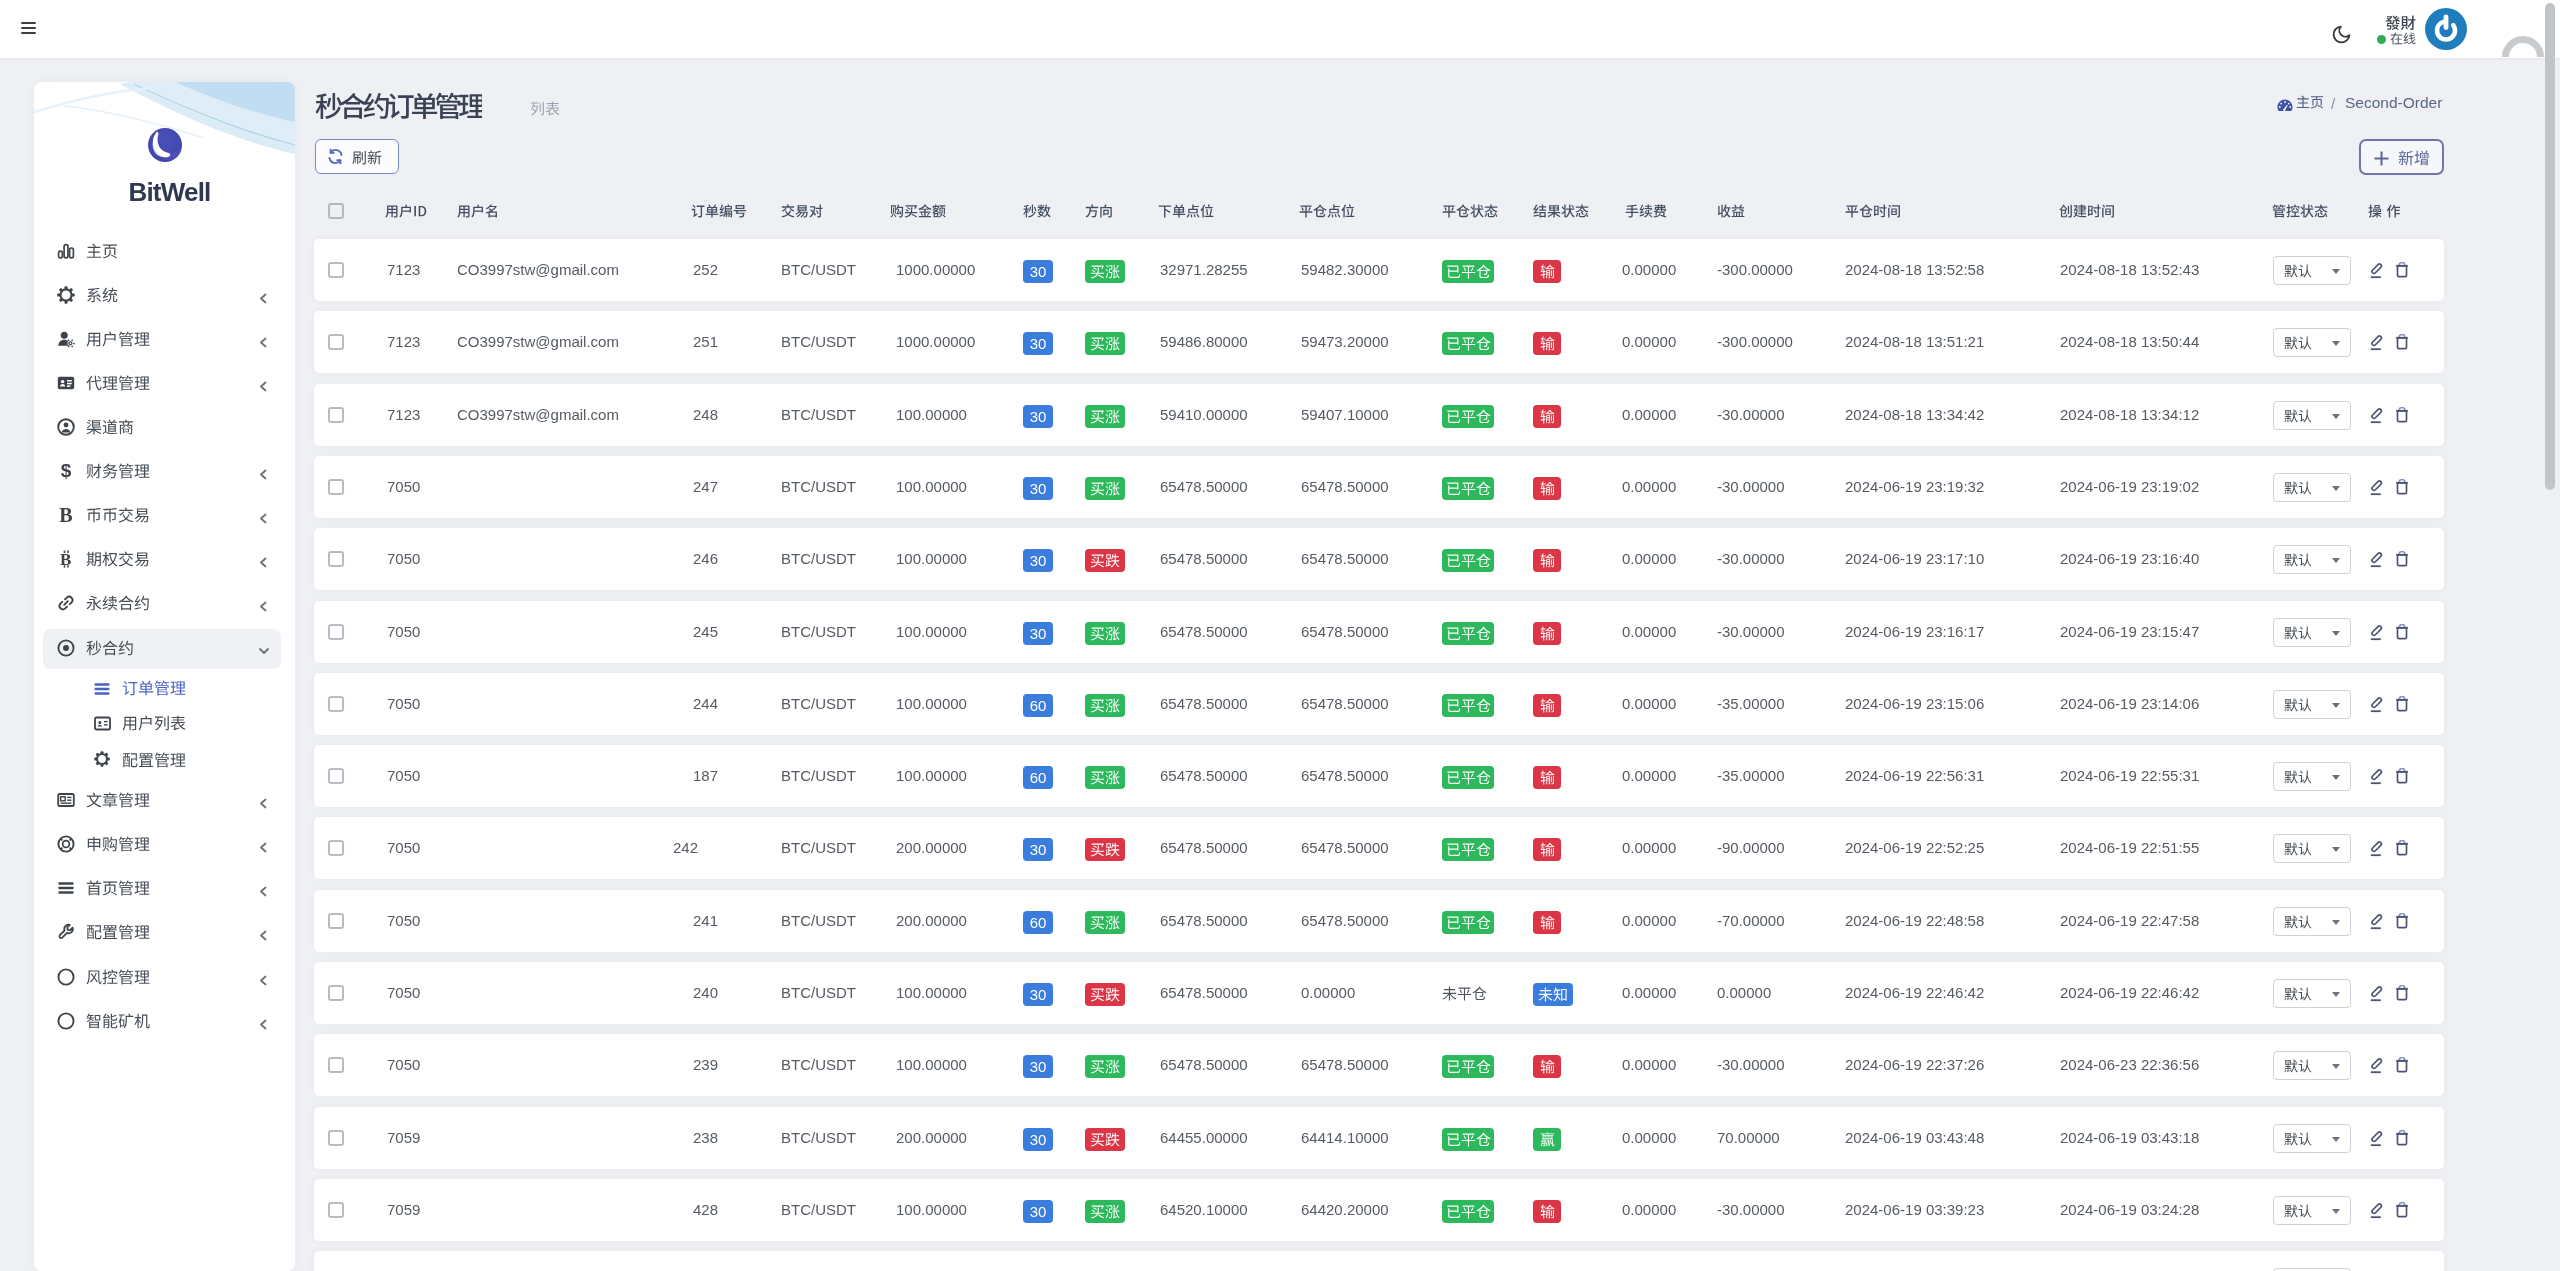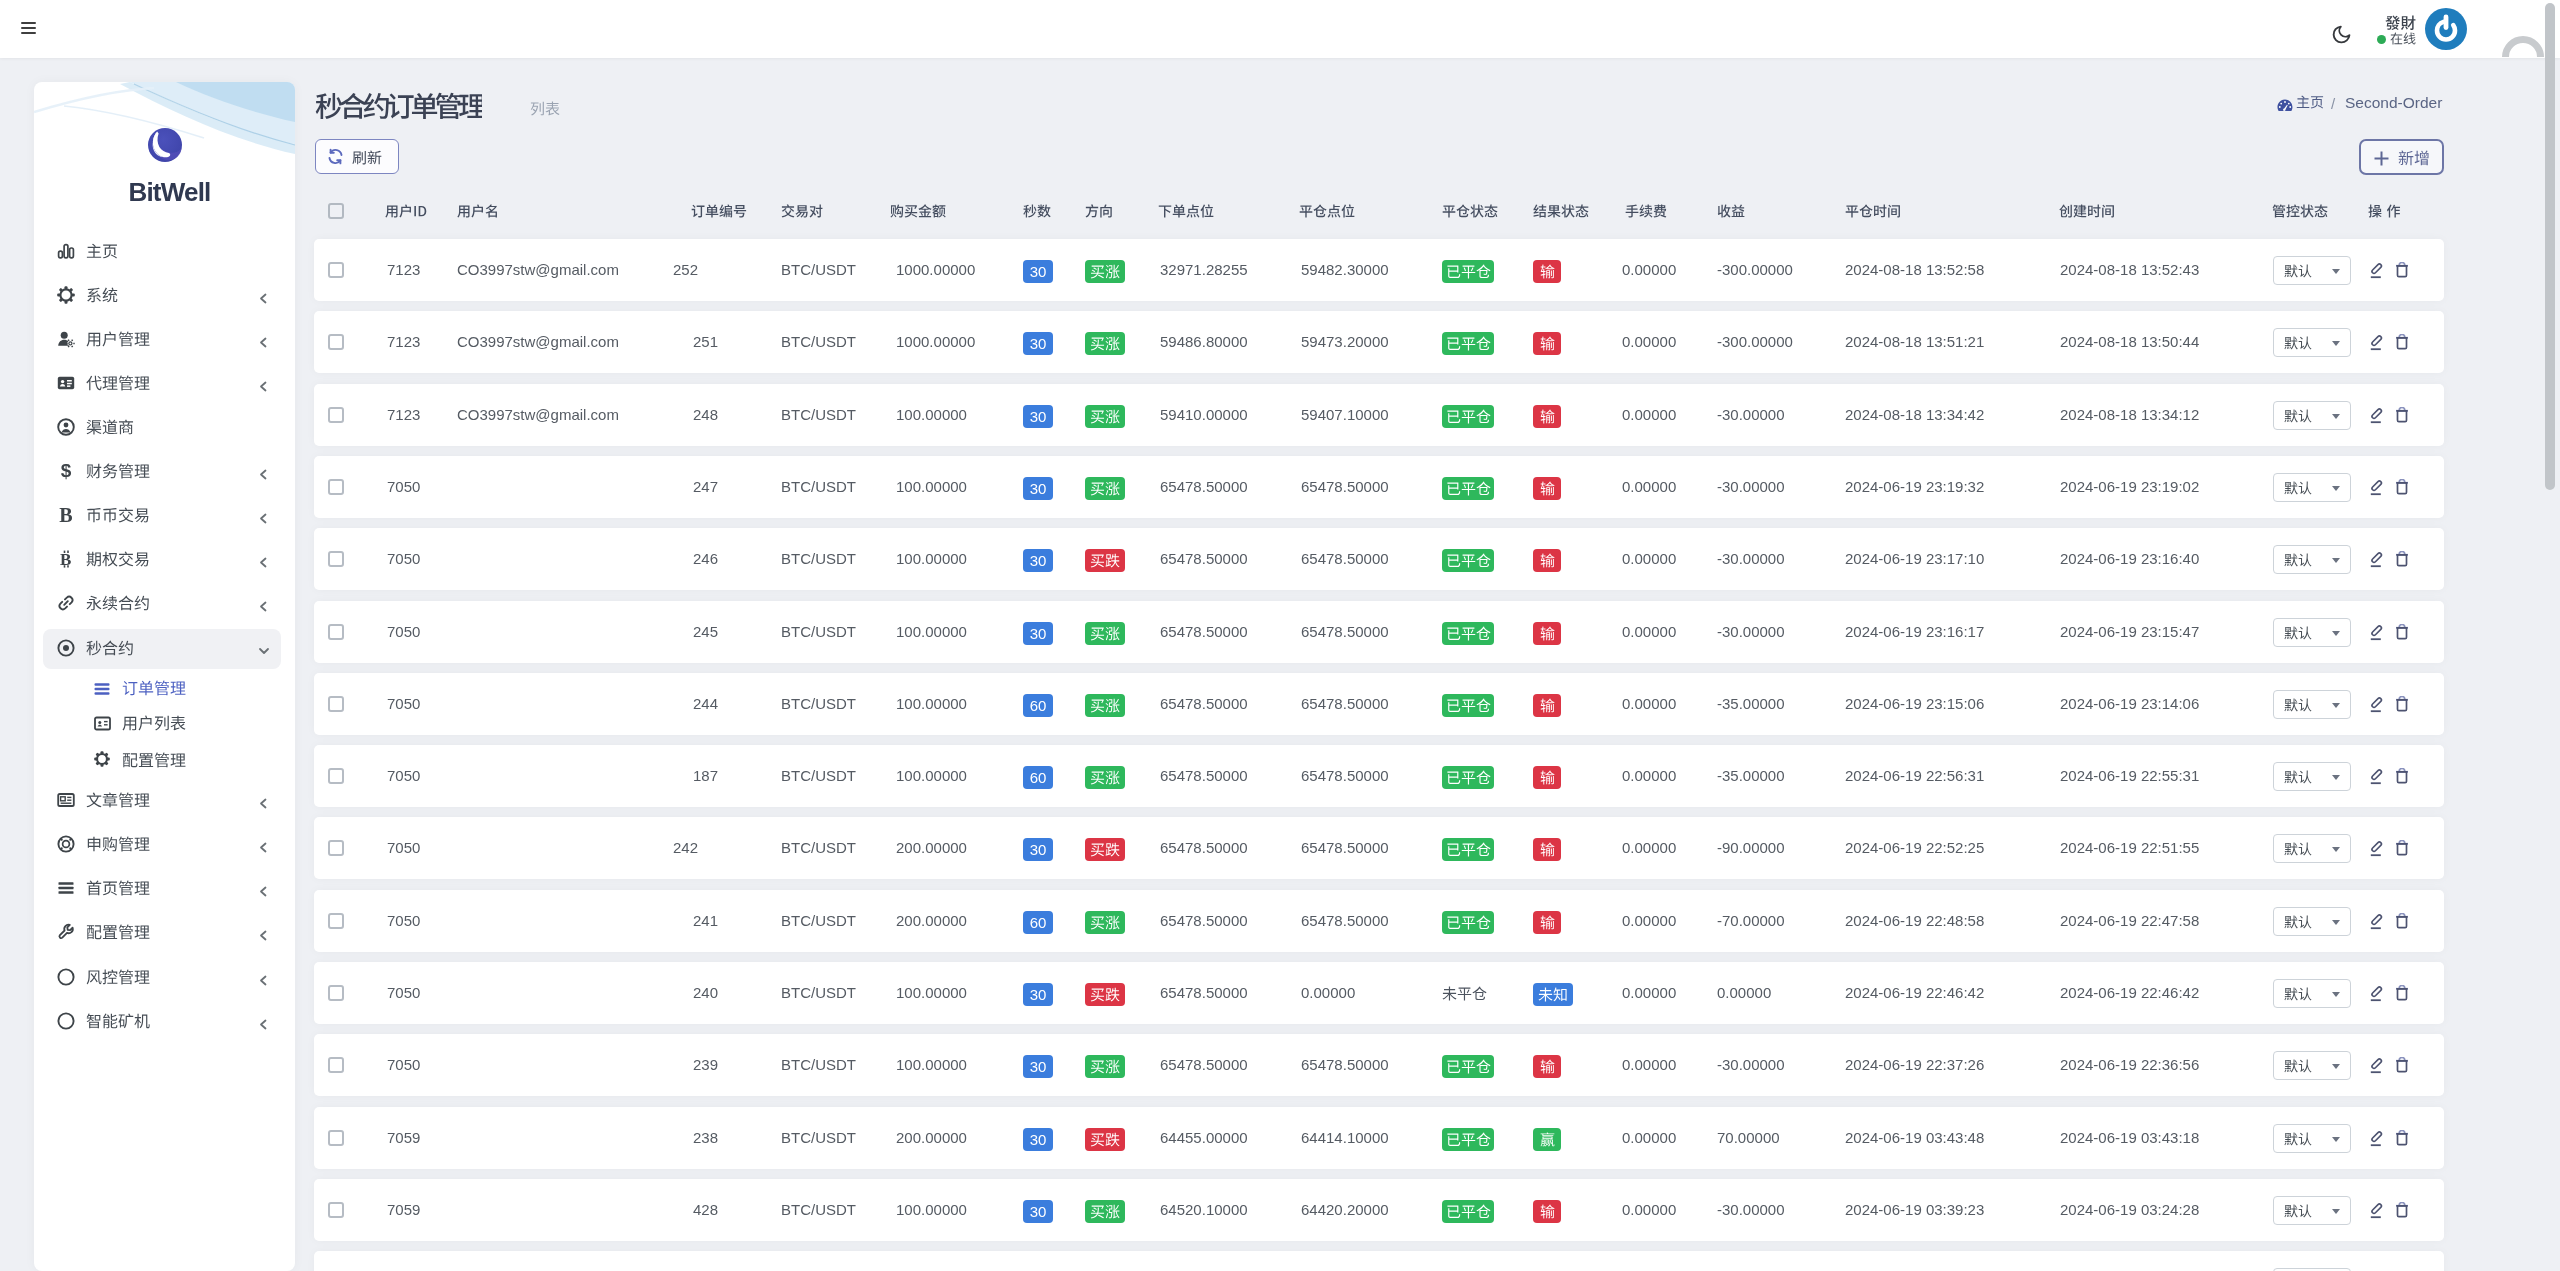--- a/index.html
+++ b/index.html
@@ -734,21 +734,21 @@
     <svg class="zh " style="width:37.0px;height:14px;position:absolute;left:2368px;top:203.5px" viewBox="0 0 2640.0 1000" fill="#454e60">
       <g transform="translate(0,880) scale(1,-1)">
         <use href="#g91" x="0"></use>
         <use href="#g92" x="1320"></use>
       </g>
     </svg>
 <div class="row" style="top:239px">
       <div style="position:absolute;left:14px;top:23px;width:16px;height:16px;border:2px solid #b6bcc4;border-radius:3px"></div>
       <div class="ct" style="left:73px">7123</div>
       <div class="ct" style="left:143px">CO3997stw@gmail.com</div>
-      <div class="ct" style="left:359px">252</div>
+      <div class="ct" style="left:379px">252</div>
       <div class="ct" style="left:467px">BTC/USDT</div>
       <div class="ct" style="left:582px">1000.00000</div>
       <div style="position:absolute;left:709px;top:20.5px;width:30px;height:23px;background:#3b7ddd;border-radius:4px;color:#fff;font-size:15px;display:flex;align-items:center;justify-content:center;font-family:'Liberation Sans',sans-serif">30</div>
       <div style="position:absolute;left:771px;top:20.5px;width:40px;height:23px;background:#2eb85c;border-radius:4px;display:flex;align-items:center;justify-content:center">
         <svg class="zh " style="width:30.0px;height:15px;" viewBox="0 0 2000.0 1000" fill="#fff">
           <g transform="translate(0,880) scale(1,-1)">
             <use href="#g93" x="0"></use>
             <use href="#g94" x="1000"></use>
           </g>
         </svg>
@@ -1384,21 +1384,21 @@
       <div style="position:absolute;left:1219px;top:20.5px;width:28px;height:23px;background:#dc3545;border-radius:4px;display:flex;align-items:center;justify-content:center">
         <svg class="zh " style="width:15.0px;height:15px;" viewBox="0 0 1000.0 1000" fill="#fff">
           <g transform="translate(0,880) scale(1,-1)">
             <use href="#g98" x="0"></use>
           </g>
         </svg>
       </div>
       <div class="ct" style="left:1308px">0.00000</div>
       <div class="ct" style="left:1403px">-30.00000</div>
       <div class="ct" style="left:1531px">2024-06-19 22:37:26</div>
-      <div class="ct" style="left:1746px">2024-06-19 22:36:56</div>
+      <div class="ct" style="left:1746px">2024-06-23 22:36:56</div>
       <div style="position:absolute;left:1959px;top:16.5px;width:78px;height:29px;border:1px solid #cdd3d9;border-radius:4px;background:#fff">
         <svg class="zh " style="width:28.0px;height:14px;position:absolute;left:10px;top:7px" viewBox="0 0 2000.0 1000" fill="#495057">
           <g transform="translate(0,880) scale(1,-1)">
             <use href="#g99" x="0"></use>
             <use href="#g100" x="1000"></use>
           </g>
         </svg>
         <div style="position:absolute;right:10px;top:12px;width:0;height:0;border-left:4.5px solid transparent;border-right:4.5px solid transparent;border-top:5.5px solid #6b7280"></div>
       </div>
       <div style="position:absolute;left:2054px;top:23px"><svg width="16" height="17" viewBox="0 0 16 17" fill="none" style="">

